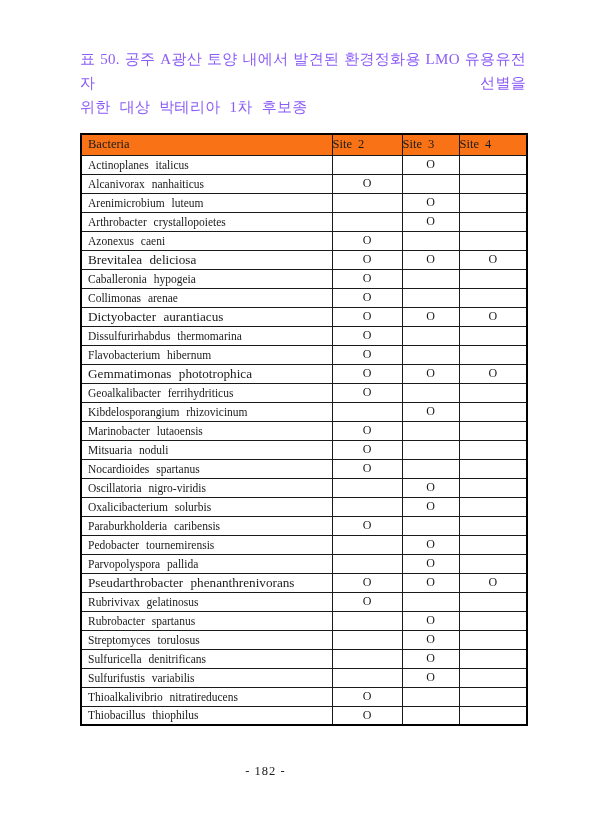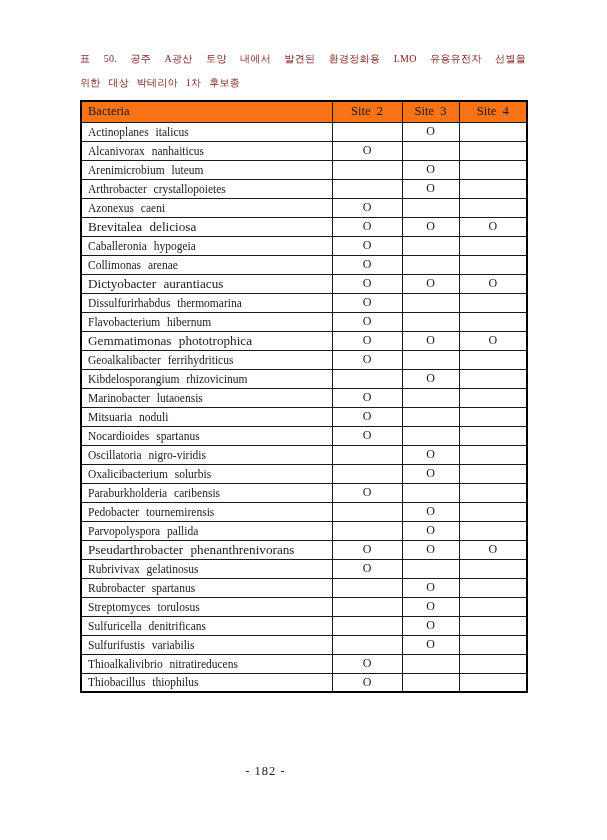--- a/index.html
+++ b/index.html
@@ -12,32 +12,32 @@
     color: #1a1a1a;
     overflow: hidden;
   }
   .content {
     position: absolute;
     left: 80px;
     top: 47px;
     width: 446px;
   }
   .title {
-    font-size: 10px;
+    font-size: 15px;
     line-height: 24px;
     letter-spacing: 0.3px;
-    color: #7f1d1d;
+    color: #8b5cf6;
   }
   .title .line1 {
     text-align: justify;
     text-align-last: justify;
   }
   .title .line2 {
     word-spacing: 5px;
-    margin-bottom: 5px;
+    margin-bottom: 14px;
   }
   table.candidates {
     border-collapse: collapse;
     table-layout: fixed;
     width: 446px;
     border: 2px solid #000;
   }
   table.candidates th,
   table.candidates td {
     border: 1px solid #1a1a1a;
@@ -45,21 +45,21 @@
     white-space: nowrap;
   }
   thead th {
     background: #f97316;
     font-weight: normal;
     font-size: 12.5px;
     height: 21px;
     word-spacing: 3px;
   }
   thead th.bact-h { text-align: left; padding-left: 6px; }
-  thead th.site-h { text-align: center; }
+  thead th.site-h { text-align: left; }
   tbody td { height: 19px; font-size: 11.5px; }
   tbody td.name {
     padding-left: 6px;
     word-spacing: 4px;
   }
   tbody td.mark {
     text-align: center;
     font-style: normal;
     font-size: 12px;
   }

